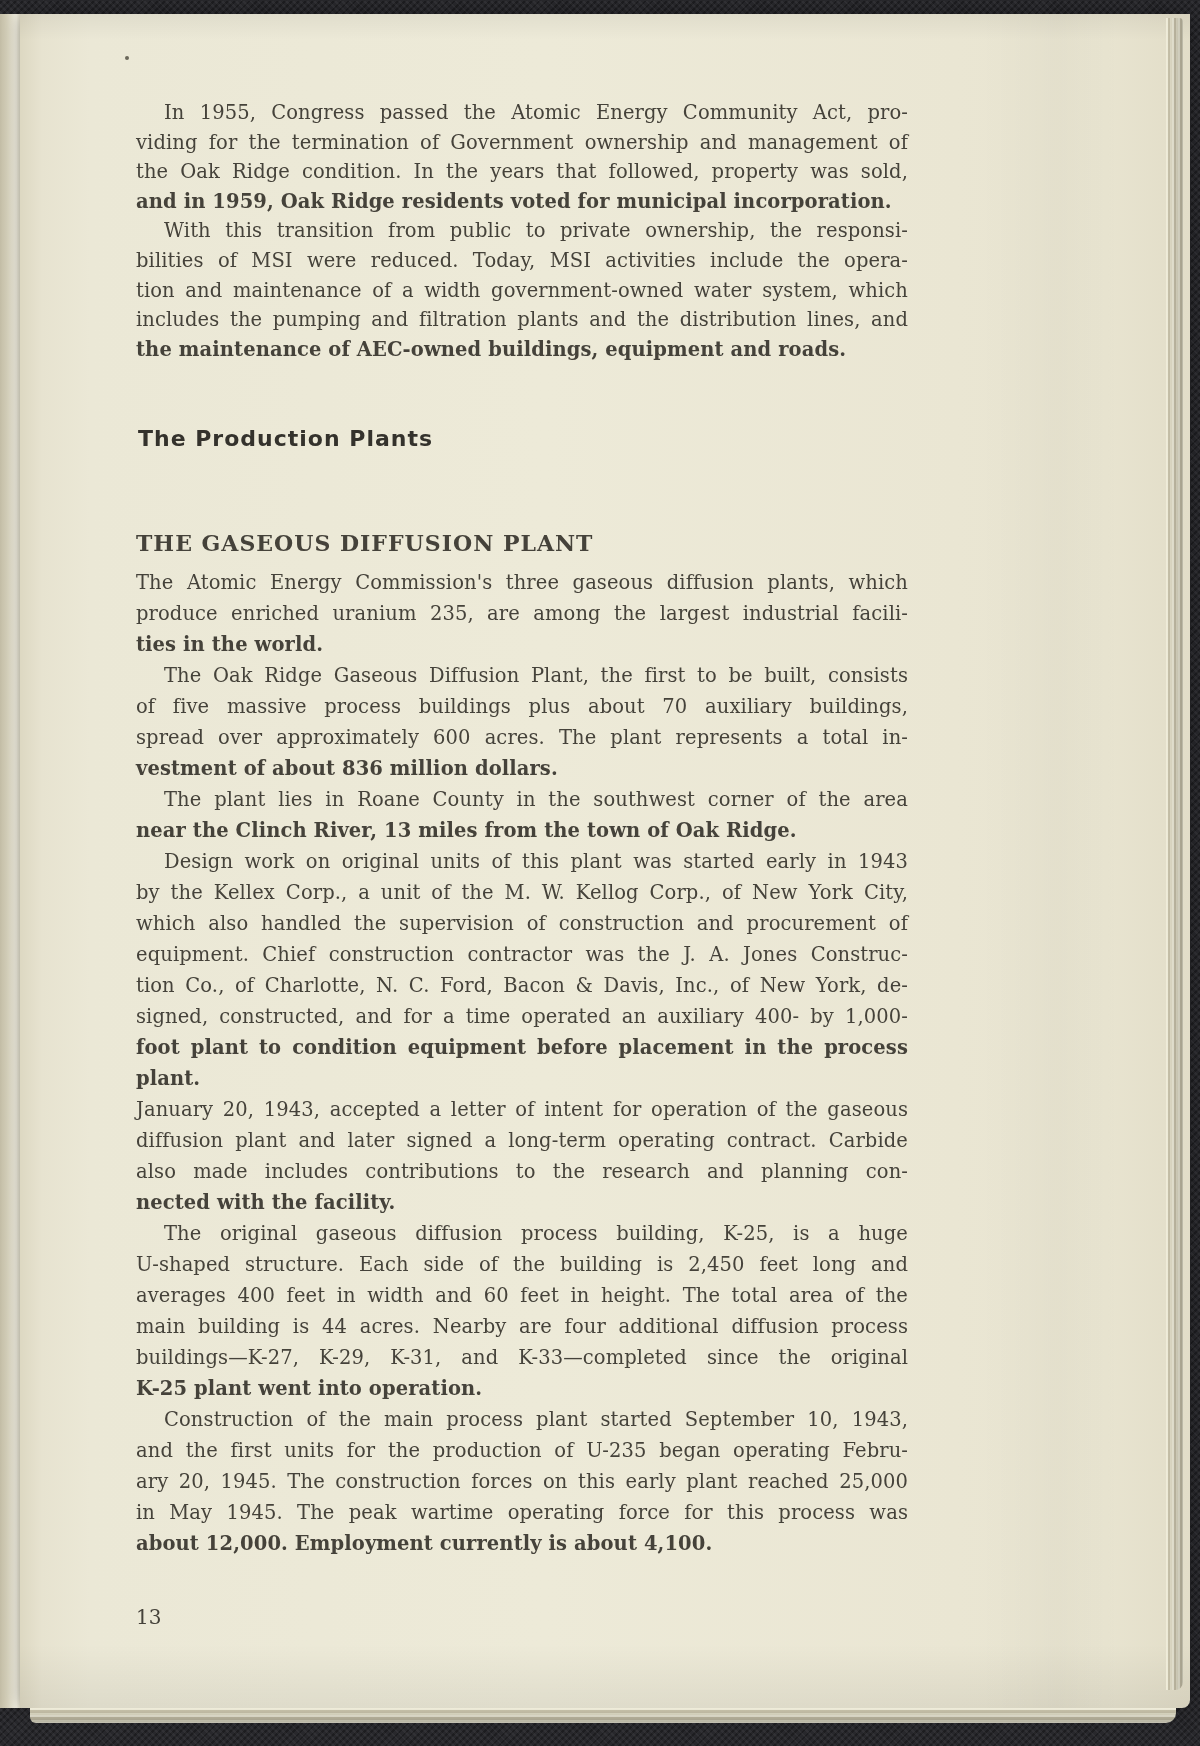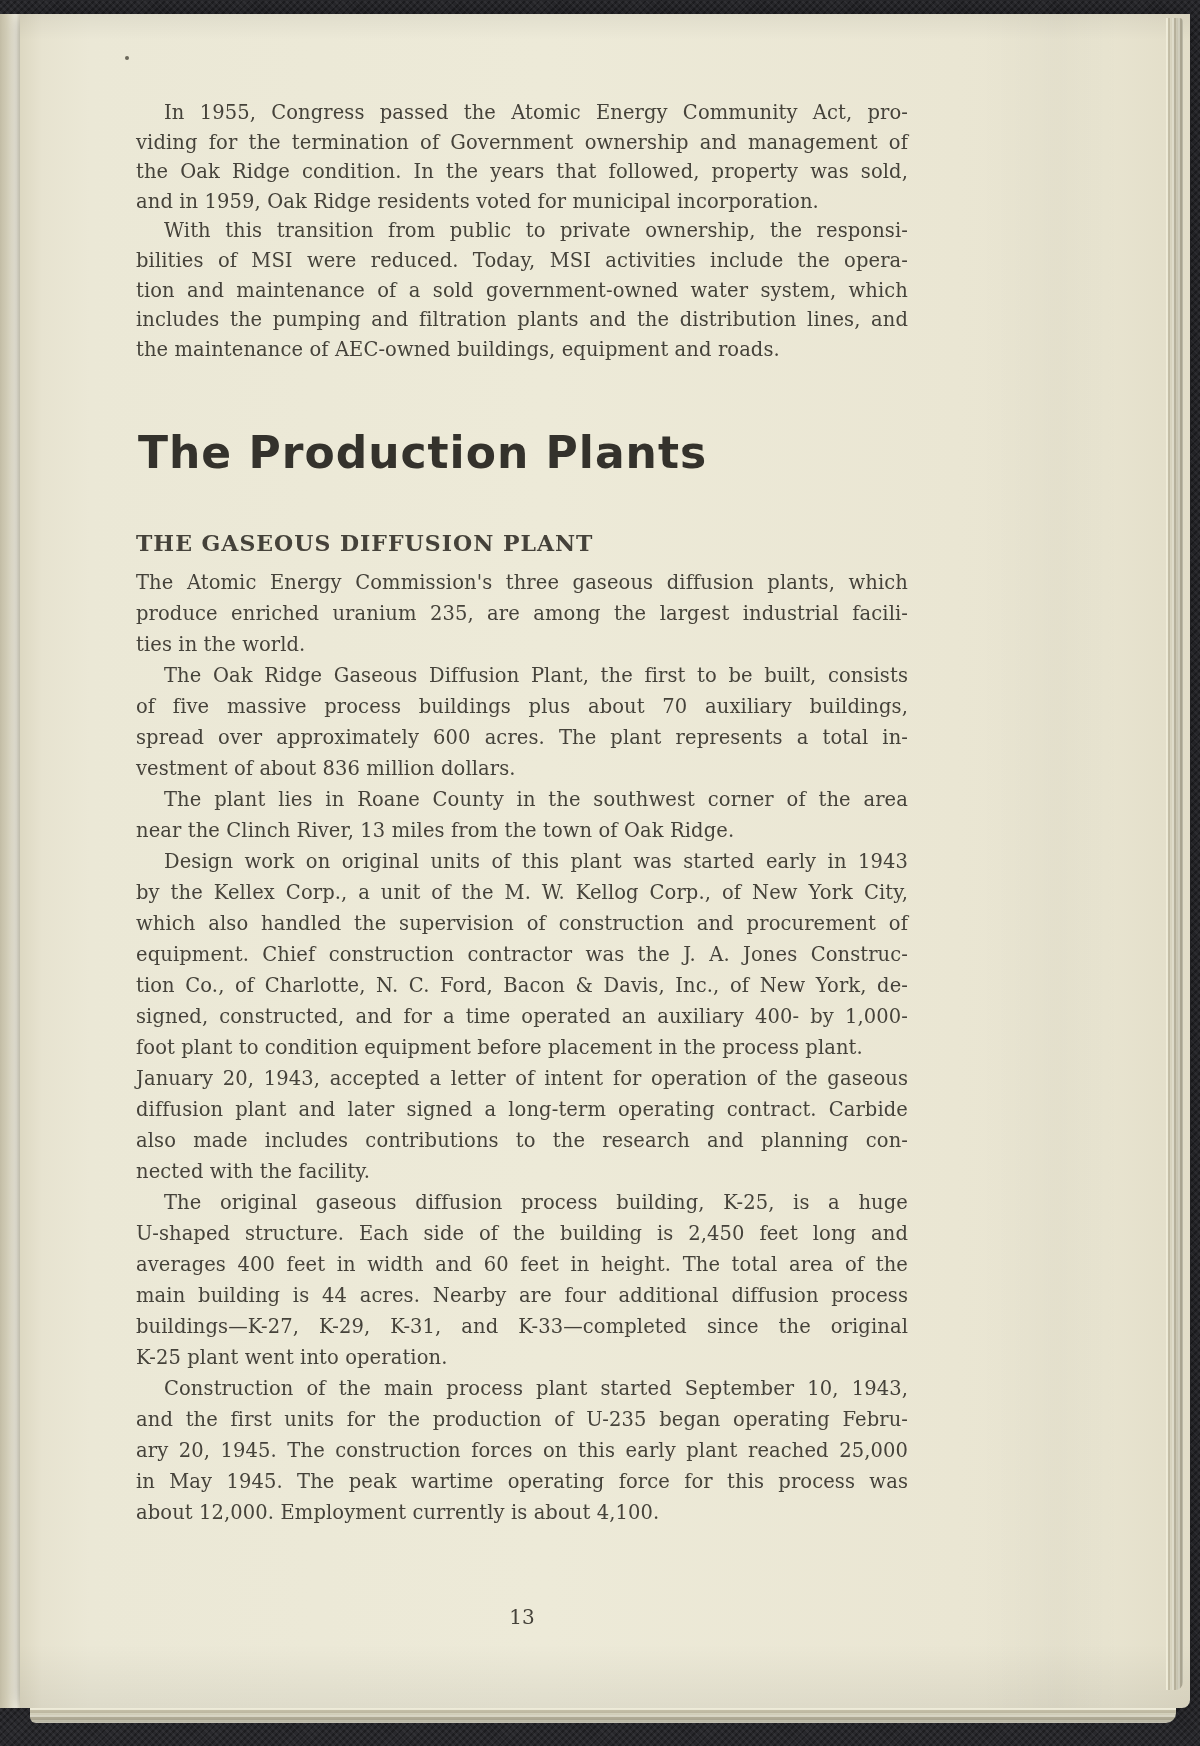--- a/index.html
+++ b/index.html
@@ -63,36 +63,36 @@
   .intro-block .pline{line-height:29.6px;}
   .body-block .pline{line-height:31px;}
   .pline{
     font-size:19.5px;
     letter-spacing:0.1px;
     text-align:justify;
     text-align-last:justify;
     white-space:normal;
     color:var(--ink);
   }
-  .pline.last{text-align-last:left;}
+  .pline.last{text-align-last:left;font-weight:bold;}
   .pline.indent{text-indent:28px;}
   .section-heading{
     position:absolute;left:2px;top:390px;width:770px;
     font-family:"DejaVu Sans", sans-serif;
-    font-weight:bold;font-size:44px;line-height:40px;
+    font-weight:bold;font-size:22px;line-height:40px;
     letter-spacing:1px;color:var(--heading_ink);
   }
   .section-subheading{
     position:absolute;left:0;top:498px;width:770px;
     font-size:22px;line-height:26px;letter-spacing:1px;
     color:var(--ink);
   }
   .page-number{
     position:absolute;left:0;top:1591px;width:772px;
-    text-align:center;font-size:20px;color:var(--ink);
+    text-align:left;font-size:20px;color:var(--ink);
   }
 </style>
 </head>
 <body>
 
 <div class="gutter"></div>
 
 <div class="page">
   <div class="curve-shade"></div>
   <div class="speck"></div>
@@ -102,21 +102,21 @@
     <div class="intro-block">
         <div class="para">
           <div class="pline indent">In 1955, Congress passed the Atomic Energy Community Act, pro-</div>
           <div class="pline">viding for the termination of Government ownership and management of</div>
           <div class="pline">the Oak Ridge condition. In the years that followed, property was sold,</div>
           <div class="pline last">and in 1959, Oak Ridge residents voted for municipal incorporation.</div>
         </div>
         <div class="para">
           <div class="pline indent">With this transition from public to private ownership, the responsi-</div>
           <div class="pline">bilities of MSI were reduced. Today, MSI activities include the opera-</div>
-          <div class="pline">tion and maintenance of a sold government-owned water system, which</div>
+          <div class="pline">tion and maintenance of a width government-owned water system, which</div>
           <div class="pline">includes the pumping and filtration plants and the distribution lines, and</div>
           <div class="pline last">the maintenance of AEC-owned buildings, equipment and roads.</div>
         </div>
       </div>
 
     <h1 class="section-heading">The Production Plants</h1>
 
     <h2 class="section-subheading">THE GASEOUS DIFFUSION PLANT</h2>
 
     <div class="body-block">

